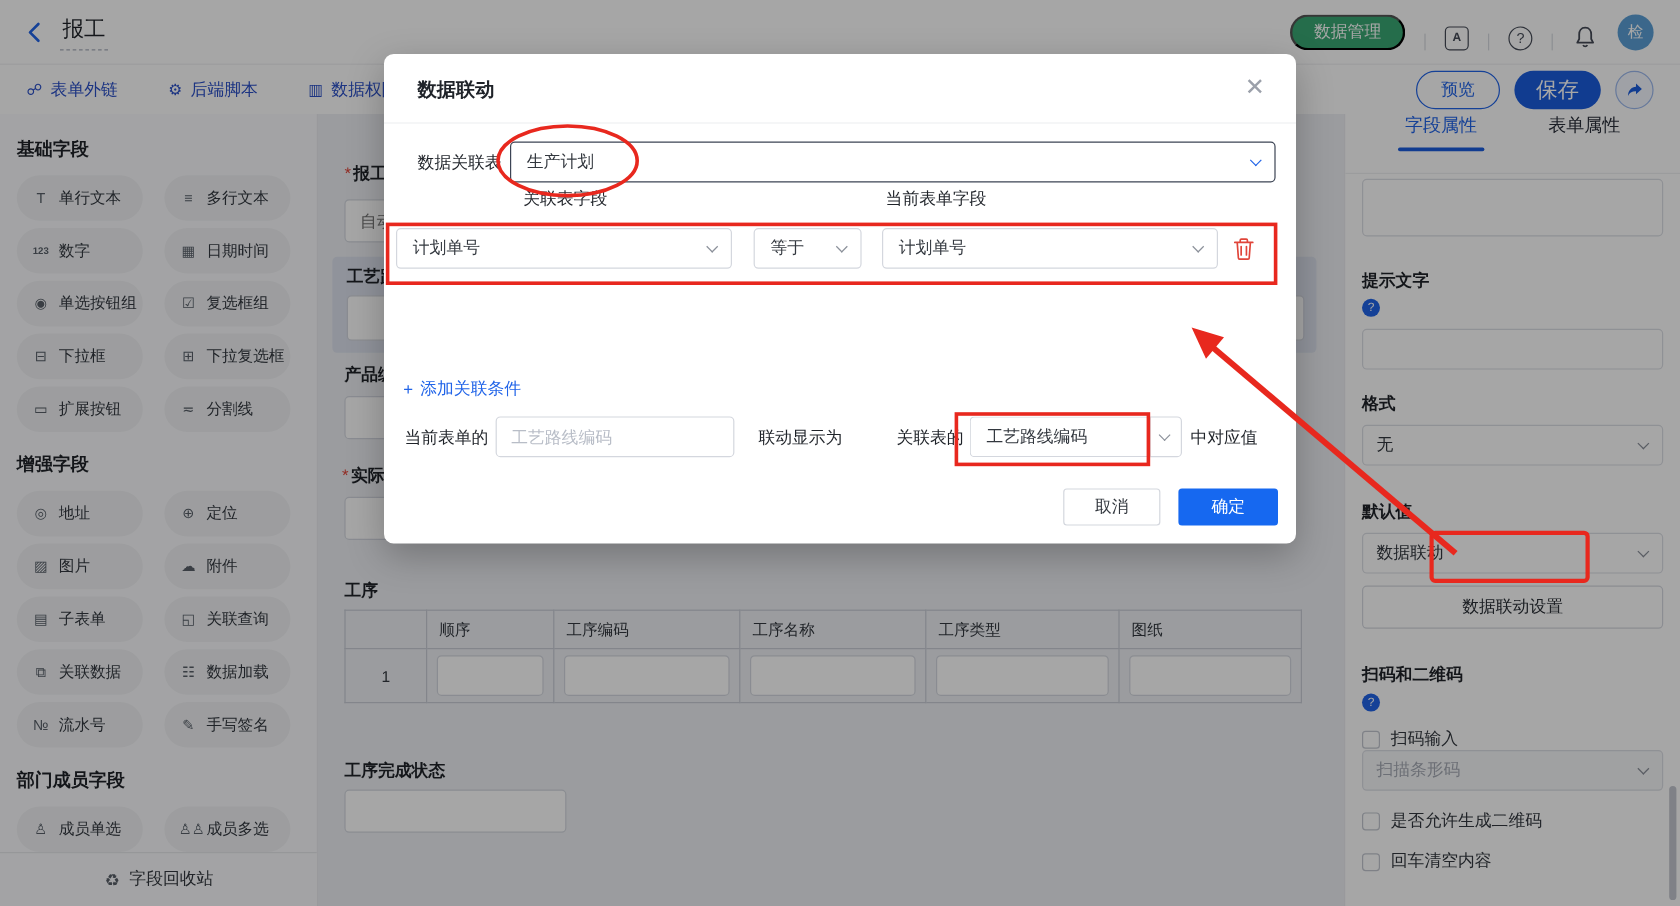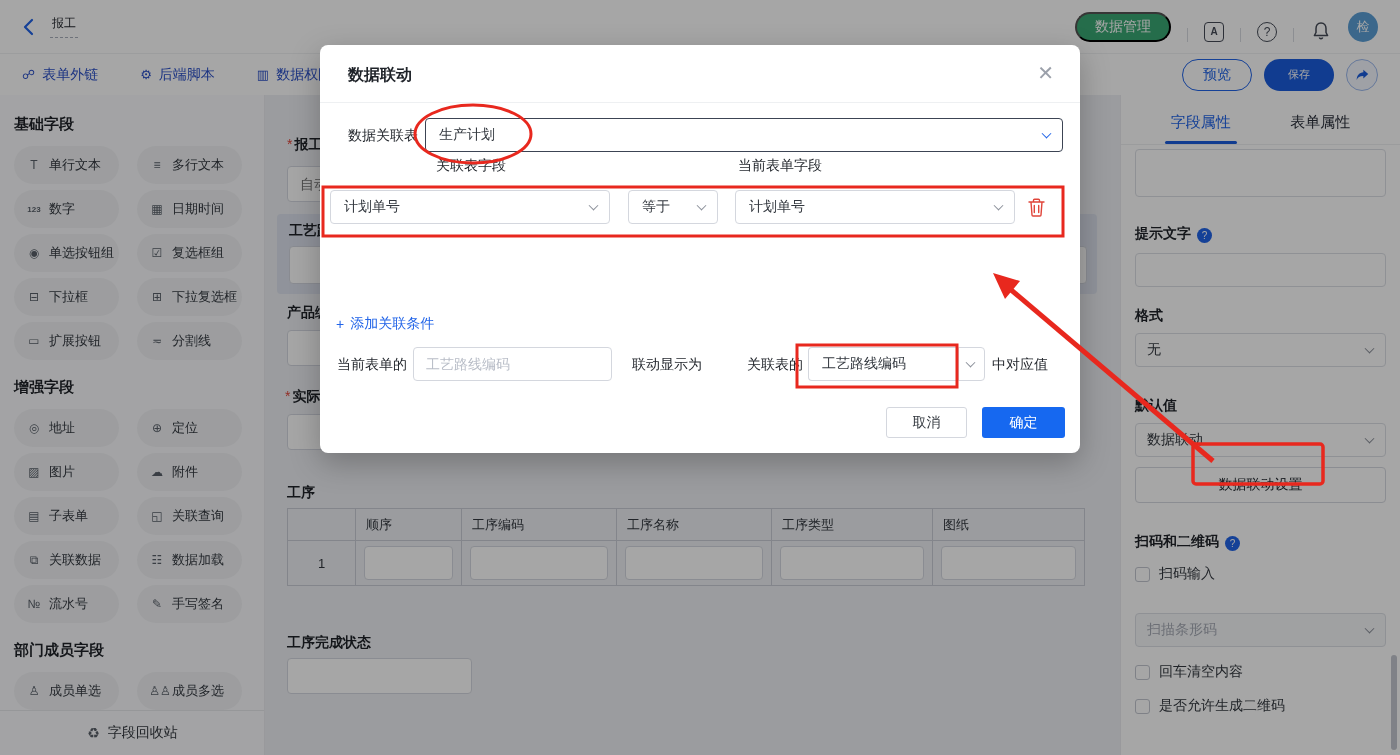--- a/index.html
+++ b/index.html
@@ -4,40 +4,40 @@
 <style>
   * { margin:0; padding:0; box-sizing:border-box; }
   html,body { width:1400px; height:755px; overflow:hidden; }
   body { font-family:"Liberation Sans","DejaVu Sans",sans-serif; font-size:14px; color:#1f2329; background:#fff; }
   .app { position:relative; width:1400px; height:755px; overflow:hidden; }
 
   
   .hdr { position:absolute; left:0; top:0; width:1400px; height:53px; background:#fff; display:flex; align-items:center; padding:0 22px; }
   .hdr-left { display:flex; align-items:center; gap:10px; }
   .back { width:18px; height:18px; display:flex; align-items:center; }
-  .hdr-title { font-size:12px; color:#1f2329; border-bottom:1px dashed #a9afbc; padding:0 2px 5px 2px; }
+  .hdr-title { font-size:18px; color:#1f2329; border-bottom:1px dashed #a9afbc; padding:0 2px 5px 2px; }
   .hdr-tabs { position:absolute; left:50%; transform:translateX(-50%); display:flex; gap:64px; top:0; height:53px; align-items:center;margin-top:34px; }
   .hdr-tab { font-size:15px; color:#2a2f3a; cursor:pointer; }
   .hdr-tab.active { color:#2164e8; }
   .hdr-right { margin-left:auto; display:flex; align-items:flex-end; gap:16px; }
   .pill-green { height:30px; border-radius:15px; background:#3aa873; color:#fff; display:flex; align-items:center; padding:0 18px; font-size:14px; }
   .vdiv { width:1px; height:14px; background:#d8dbe0; }
   .hicon { width:22px; height:22px; display:flex; align-items:center; justify-content:center; color:#454b57; }
   .book-ic { width:20px; height:20px; border:1.6px solid #454b57; border-radius:4px; font-size:10px; display:flex; align-items:center; justify-content:center; font-weight:bold; }
   .help-ic { width:20px; height:20px; border:1.6px solid #454b57; border-radius:50%; font-size:12px; display:flex; align-items:center; justify-content:center; }
   .avatar { width:30px; height:30px; border-radius:50%; background:#5b9fd6; color:#fff; font-size:13px; display:flex; align-items:center; justify-content:center; }
 
   
   .tbar { position:absolute; left:0; top:53px; width:1400px; height:42px; background:#fff; border-top:1px solid #f0f1f3; display:flex; align-items:center; padding:0 22px; }
   .tbar-links { display:flex; gap:42px; }
   .tlink { color:#2b50c8; font-size:14px; display:flex; align-items:center; gap:7px; cursor:pointer; }
   .tlink .ic { font-size:13px; }
   .tbar-right { margin-left:auto; display:flex; align-items:center; gap:12px; }
   .btn-preview { height:32px; min-width:70px; border:1px solid #2164e8; color:#2164e8; background:#fff; border-radius:16px; display:flex; align-items:center; justify-content:center; padding:0 18px; font-size:14px; }
-  .btn-save { height:32px; min-width:70px; background:#1b5ddd; color:#fff; border:none; border-radius:16px; display:flex; align-items:center; justify-content:center; padding:0 18px; font-size:11px; }
+  .btn-save { height:32px; min-width:70px; background:#1b5ddd; color:#fff; border:none; border-radius:16px; display:flex; align-items:center; justify-content:center; padding:0 18px; font-size:18px; }
   .btn-share { width:32px; height:32px; border-radius:50%; border:1px solid #9db9ee; background:#f4f8ff; display:flex; align-items:center; justify-content:center; }
 
   
   .sidebar { position:absolute; left:0; top:95px; width:265px; height:660px; background:#fbfbfd; border-right:1px solid #ececf0; padding:14px 12px 0 14px; overflow:hidden; }
   .sec-title { font-size:15px; font-weight:bold; color:#1f2329; margin:6px 0 12px 0; }
   .pill-grid { display:grid; grid-template-columns:105px 105px; gap:6px 18px; margin-bottom:18px; }
   .pill { height:38px; border-radius:19px; background:#f1f2f5; display:flex; align-items:center; padding-left:12px; gap:7px; font-size:13px; color:#33383f; cursor:grab; }
   .pill .pic { width:16px; text-align:center; font-size:12px; color:#596069; flex:none; }
   .pill .pic.num { font-size:8px; font-weight:bold; letter-spacing:0; }
   .sb-foot { position:absolute; left:0; bottom:0; width:265px; height:45px; background:#fbfbfd; border-top:1px solid #e7e8ec; display:flex; align-items:center; justify-content:center; gap:8px; font-size:14px; color:#33383f; }
@@ -52,26 +52,26 @@
   .sel-block { position:absolute; left:12px; top:119px; width:820px; height:80px; background:#dde2ee; border-radius:4px; }
   .ptable { position:absolute; left:22px; top:413px; width:798px; border:1px solid #c9cdd6; border-collapse:collapse; }
   .ptable th, .ptable td { border:1px solid #c9cdd6; font-weight:normal; text-align:left; font-size:13px; color:#33383f; }
   .ptable th { height:32px; padding:0 10px; }
   .ptable td { height:45px; padding:0 8px; }
   .ptable td.idx { text-align:center; }
   .cell-ipt { width:100%; height:34px; }
 
   
   .rpanel { position:absolute; left:1120px; top:95px; width:280px; height:660px; background:#fff; border-left:1px solid #ececf0; overflow:hidden; }
-  .rtabs { height:50px; display:flex; align-items:flex-end; justify-content:space-around; border-bottom:1px solid #eef0f2; padding:0 20px; }
+  .rtabs { height:50px; display:flex; align-items:flex-start; justify-content:space-around; border-bottom:1px solid #eef0f2; padding:0 20px; }
   .rtab { padding-bottom:12px; font-size:15px; color:#2a2f3a; position:relative; cursor:pointer; }
   .rtab.active { color:#2164e8; }
   .rtab.active::after { content:""; position:absolute; left:-6px; right:-6px; bottom:0; height:3px; background:#1b5ddd; border-radius:2px; }
   .rbody { padding:4px 14px 0 14px; }
-  .rlabel { font-size:14px; font-weight:bold; color:#1f2329; display:flex; align-items:flex-end; gap:6px; }
+  .rlabel { font-size:14px; font-weight:bold; color:#1f2329; display:flex; align-items:flex-start; gap:6px;flex-direction:column; }
   .qmark { width:15px; height:15px; border-radius:50%; background:#2164e8; color:#fff; font-size:10px; display:flex; align-items:center; justify-content:center; font-weight:normal; }
   .rbox { border:1px solid #dcdfe5; border-radius:4px; background:#fff; }
   .rsel { position:relative; height:34px; display:flex; align-items:center; padding:0 28px 0 11px; font-size:14px; color:#33383f; }
   .rsel.disabled { background:#f6f7f9; color:#a6abb5; }
   .chev { position:absolute; right:12px; top:50%; width:7px; height:7px; border-right:1.6px solid #8b909a; border-bottom:1.6px solid #8b909a; transform:translateY(-70%) rotate(45deg); }
   .chev.blue { border-color:#2164e8; }
   .cb-row { display:flex; align-items:center; gap:9px; font-size:14px; color:#33383f; }
   .cb { width:15px; height:15px; border:1px solid #c3c7d0; border-radius:3px; background:#fff; flex:none; position:relative; }
   .cb.checked-dis { background:#aebfe9; border-color:#aebfe9; }
   .cb.checked-dis::after { content:""; position:absolute; left:4px; top:1px; width:4px; height:8px; border-right:2px solid #fff; border-bottom:2px solid #fff; transform:rotate(40deg); }
@@ -337,31 +337,31 @@
       <button class="rbtn" style="margin-top:10px;">数据联动设置</button>
 
       <div class="rlabel" style="margin-top:30px;">
           <span>扫码和二维码</span>
           <span class="qmark">?</span>
         </div>
       <div class="cb-row" style="margin-top:14px;">
           <span class="cb"></span>
           <span>扫码输入</span>
         </div>
-      <div class="rbox rsel disabled" style="margin-top:30px;">
+      <div class="rbox rsel disabled" style="margin-top:0;">
           <span>扫描条形码</span>
           <span class="chev"></span>
+        </div>
+      <div class="cb-row" style="margin-top:16px;">
+          <span class="cb"></span>
+          <span>是否允许生成二维码</span>
         </div>
       <div class="cb-row" style="margin-top:16px;">
           <span class="cb"></span>
           <span>回车清空内容</span>
-        </div>
-      <div class="cb-row" style="margin-top:16px;">
-          <span class="cb"></span>
-          <span>是否允许生成二维码</span>
         </div>
 
     </div>
     <div class="rscroll"></div>
   </div>
 
   <div class="overlay"></div>
 
   <div class="modal">
     <div class="m-title">数据联动</div>

